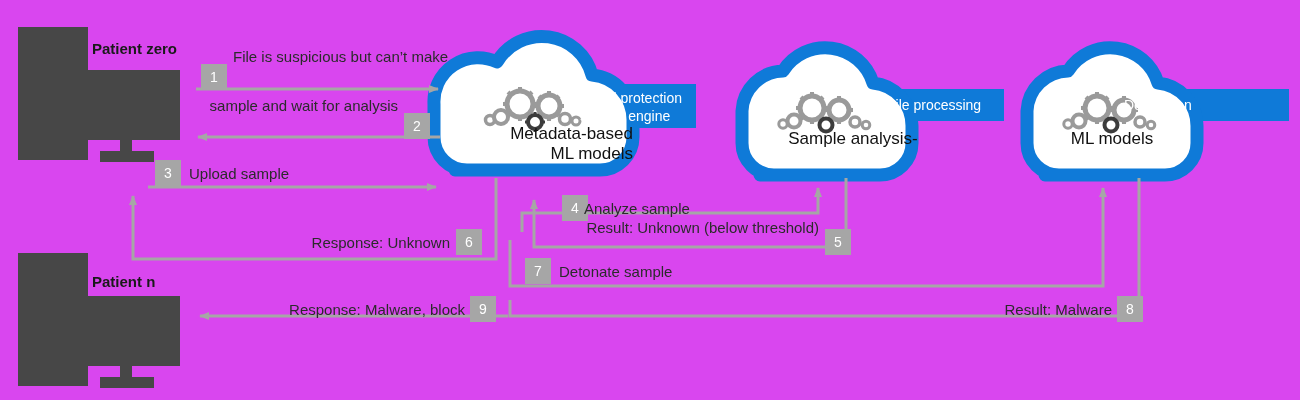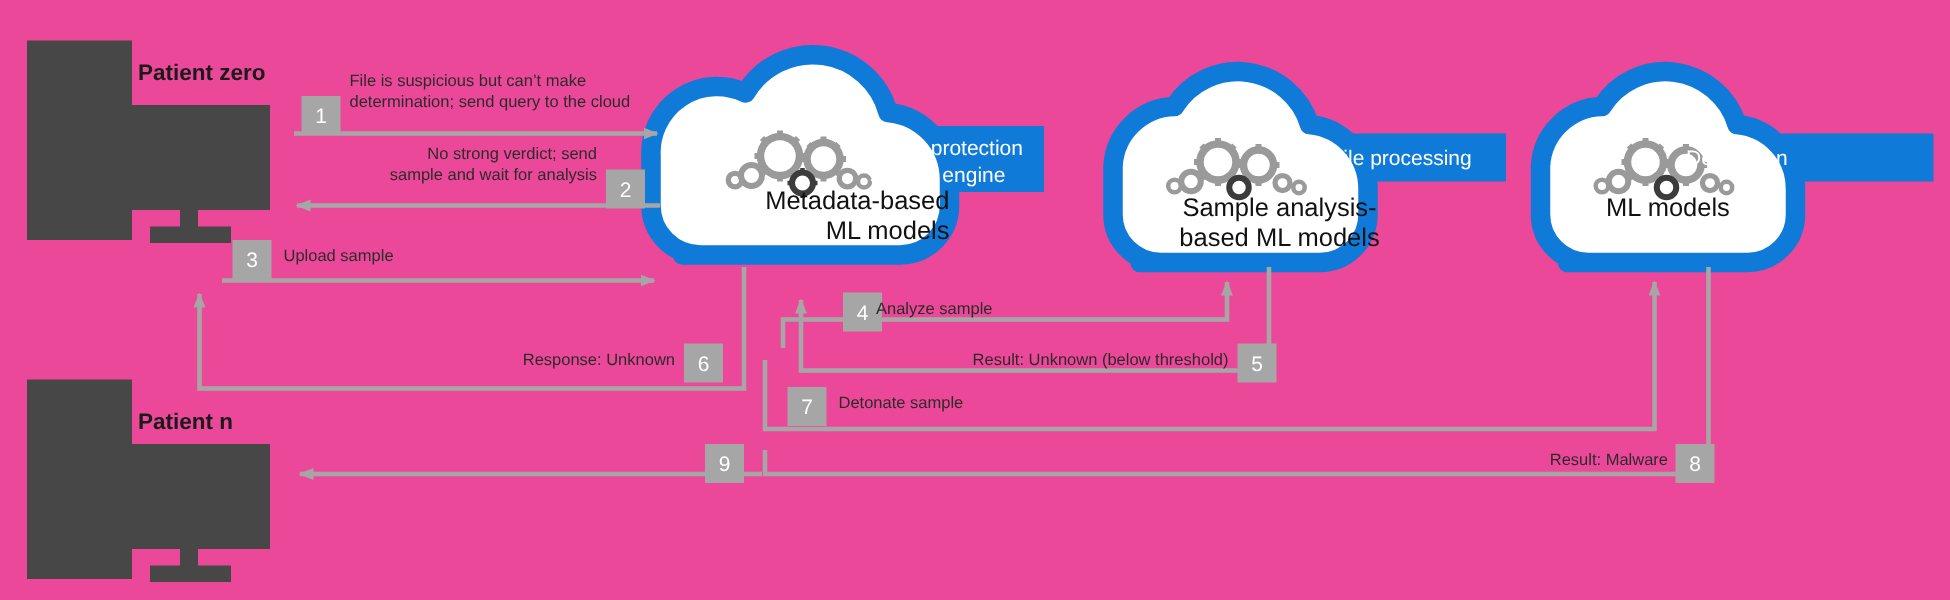--- a/index.html
+++ b/index.html
@@ -1,35 +1,35 @@
 <!DOCTYPE html>
 <html><head>
 <meta charset="utf-8">
 <style>
   html,body{margin:0;padding:0;background:#ffffff;}
   body{width:1300px;height:400px;overflow:hidden;font-family:"Liberation Sans",sans-serif;}
-  #stage{position:relative;width:1300px;height:400px;background:#ec4899;}
+  #stage{position:relative;width:1300px;height:400px;background:#d946ef;}
   .svg-layer{position:absolute;left:0;top:0;width:1300px;height:400px;}
 
   
   .badge{position:absolute;width:26px;height:26px;background:#a6a6a6;color:#ffffff;
          font-size:14px;font-family:"Liberation Sans",sans-serif;
          display:flex;align-items:center;justify-content:center;}
 
   
   .device-cap{position:absolute;font-weight:bold;font-size:15px;color:#1a1a1a;white-space:nowrap;}
 
   
   .cloud-title{position:absolute;text-align:center;font-size:17px;color:#111;line-height:1.18;}
 
   
   .banner-txt{position:absolute;color:#ffffff;font-size:14px;line-height:1.25;white-space:nowrap;}
 
   
-  .flow-txt{position:absolute;font-size:11px;color:#2b2b2b;line-height:1.3;}
+  .flow-txt{position:absolute;font-size:15px;color:#2b2b2b;line-height:1.3;}
   .flow-txt.r{text-align:right;}
   .flow-txt.l{text-align:left;}
 </style>
 </head>
 <body>
 
 <div id="stage">
 
   <svg class="svg-layer" viewBox="0 0 1300 400">
     <defs>
@@ -216,58 +216,56 @@
 
   <div class="device-cap" style="left:92px;top:40px;">Patient zero</div>
   <div class="device-cap" style="left:92px;top:273px;">Patient n</div>
 
   <div class="cloud-title" style="left:434px;top:124px;width:199px;text-align:right;">
     <div>Metadata-based</div>
     <div>ML models</div>
   </div>
   <div class="cloud-title" style="left:768px;top:129px;width:170px;">
     <div>Sample analysis-</div>
-    <div>based ML models</div>
   </div>
   <div class="cloud-title" style="left:1027px;top:129px;width:170px;">
     <div>ML models</div>
   </div>
 
   <div class="banner-txt" style="left:580px;top:90px;">
     <div>Cloud protection</div>
     <div>service engine</div>
   </div>
   <div class="banner-txt" style="left:887px;top:97px;">File processing</div>
   <div class="banner-txt" style="left:1124px;top:97px;">Detonation</div>
 
   <div class="badge" style="left:201px;top:64px;">1</div>
   <div class="flow-txt l" style="left:233px;top:47px;">
     <div>File is suspicious but can’t make</div>
-    <div>determination; send query to the cloud</div>
   </div>
 
   <div class="badge" style="left:404px;top:113px;">2</div>
   <div class="flow-txt r" style="left:160px;top:96px;width:238px;">
-    <div>No strong verdict; send</div>
     <div>sample and wait for analysis</div>
   </div>
 
   <div class="badge" style="left:155px;top:160px;">3</div>
   <div class="flow-txt l" style="left:189px;top:164px;">Upload sample</div>
 
   <div class="badge" style="left:562px;top:195px;">4</div>
   <div class="flow-txt l" style="left:584px;top:199px;">Analyze sample</div>
 
   <div class="badge" style="left:825px;top:229px;">5</div>
-  <div class="flow-txt r" style="left:560px;top:233px;width:259px;">Result: Unknown (below threshold)</div>
+  <div class="flow-txt r" style="left:560px;top:218px;width:259px;">Result: Unknown (below threshold)</div>
 
   <div class="badge" style="left:456px;top:229px;">6</div>
   <div class="flow-txt r" style="left:260px;top:233px;width:190px;">Response: Unknown</div>
 
   <div class="badge" style="left:525px;top:258px;">7</div>
   <div class="flow-txt l" style="left:559px;top:262px;">Detonate sample</div>
 
   <div class="badge" style="left:1117px;top:296px;">8</div>
   <div class="flow-txt r" style="left:955px;top:300px;width:157px;">Result: Malware</div>
 
   <div class="badge" style="left:470px;top:296px;">9</div>
+  <div class="flow-txt r" style="left:280px;top:300px;width:185px;">Response: Malware, block</div>
 
 </div>
 
 </body></html>

